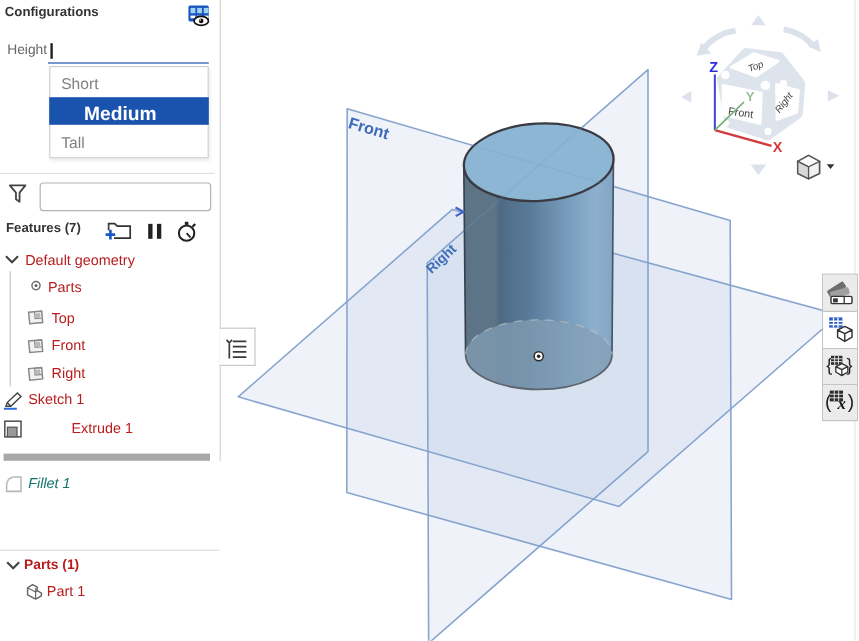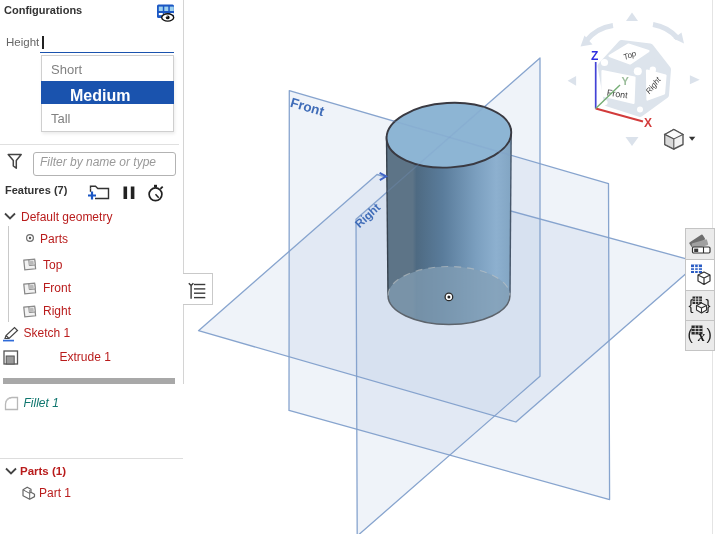--- a/index.html
+++ b/index.html
@@ -144,21 +144,20 @@
   <div class="abs" style="left:41.3px;top:81.3px;width:132.8px;height:22.6px;background:#1a53ae;"></div>
   <div class="txt" style="left:49px;top:86.5px;font-size:16px;color:#fff;font-weight:bold;margin-left:21px;">Medium</div>
   <div class="txt" style="left:51px;top:111px;font-size:13px;color:#818181;">Tall</div>
   
   <div class="abs" style="left:0;top:144px;width:179px;height:1px;background:#e0e0e0;"></div>
   
   <svg class="abs" style="left:7px;top:153px" width="16" height="18" viewBox="0 0 16 18">
     <path d="M1.2,1.5 L14.2,1.5 L9.3,7.5 L9.3,15.2 L6.3,13 L6.3,7.5 Z" fill="none" stroke="#444" stroke-width="1.5" stroke-linejoin="round"></path>
   </svg>
   <div class="abs" style="left:33px;top:151.5px;width:140.5px;height:22.5px;border:1px solid #b3b3b3;border-radius:3px;"></div>
-  <div class="txt" style="left:40px;top:155px;font-style:italic;color:#999;font-size:12px;">Filter by name or type</div>
   
   <div class="txt" style="left:5px;top:184px;font-weight:bold;color:#333;font-size:11px;">Features (7)</div>
   <svg class="abs" style="left:86px;top:185px" width="24" height="15" viewBox="0 0 24 15">
     <path d="M4.5,3.5 L4.5,1.3 L9.5,1.3 L11.8,3.5 L22.5,3.5 L22.5,13.5 L9,13.5" fill="none" stroke="#333" stroke-width="1.4"></path>
     <path d="M4.5,3.5 L4.5,6.8" fill="none" stroke="#333" stroke-width="1.4"></path>
     <path d="M2,10.5 L10,10.5 M6,6.5 L6,14.5" stroke="#1b57c4" stroke-width="2.2"></path>
   </svg>
   <svg class="abs" style="left:122px;top:186px" width="15" height="14" viewBox="0 0 15 14">
     <rect x="1.5" y="0.5" width="3.6" height="12.5" fill="#222"></rect>
     <rect x="8.8" y="0.5" width="3.6" height="12.5" fill="#222"></rect>

